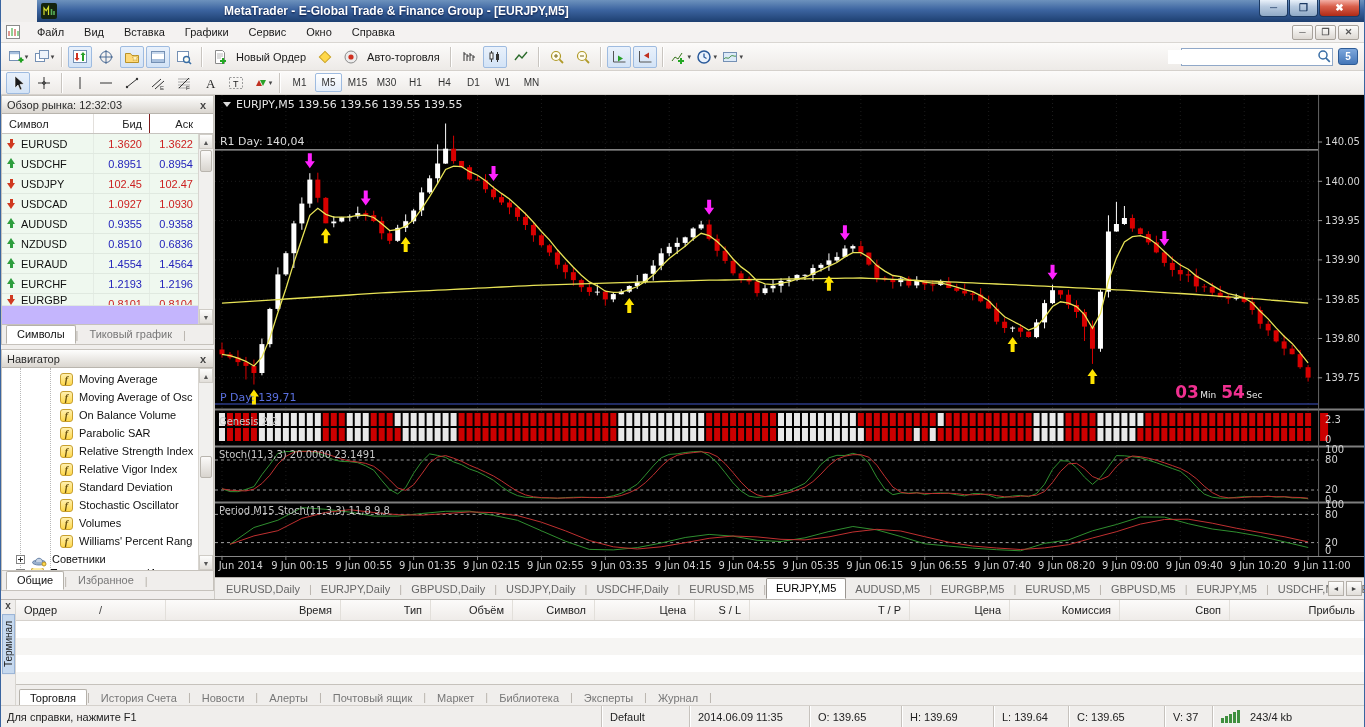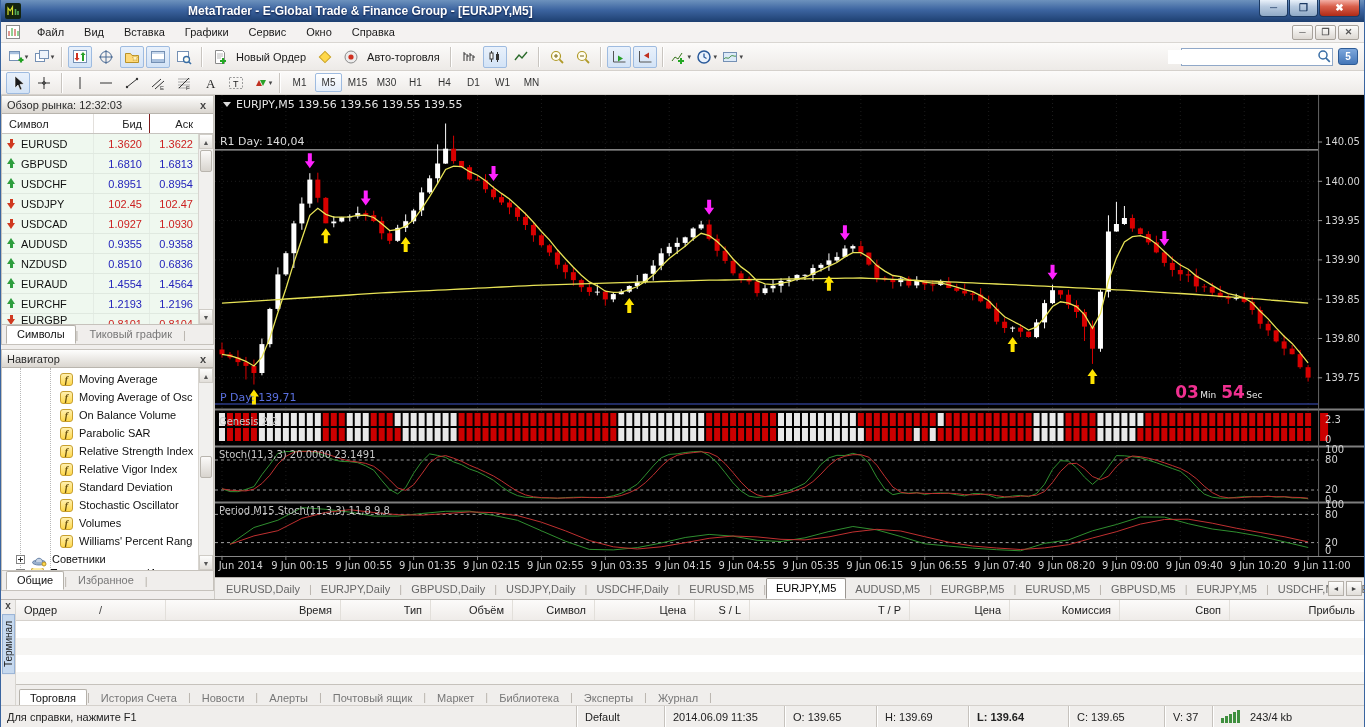--- a/index.html
+++ b/index.html
@@ -1,21 +1,21 @@
 <!DOCTYPE html>
 <html><head>
 <meta charset="utf-8">
 <style>
   * { box-sizing: border-box; margin: 0; padding: 0; }
   html,body { width:1365px; height:727px; overflow:hidden; }
   body { font-family:"Liberation Sans", sans-serif; font-size:11px; color:#222; background:#f0eeec; }
   .app { width:1365px; height:727px; display:flex; flex-direction:column; border-left:1px solid #3a65a0; border-right:1px solid #3a65a0; }
 
   
-  .titlebar { height:22px; background:linear-gradient(#6d92bd,#3c64a0 45%,#1d3f70); display:flex; align-items:center; padding:0 4px; flex:none; }
+  .titlebar { height:22px; background:linear-gradient(#6d92bd,#3c64a0 45%,#1d3f70); display:flex; align-items:center; padding:0 4px; flex:none;margin-left:36px; }
   .mt-logo { width:17px; height:17px; margin-right:6px; flex:none; }
   .title-text { color:#fff; font-size:12px; font-weight:bold; text-shadow:0 1px 2px #00113a; flex:1; padding-left:160px; }
   .win-buttons { display:flex; gap:1px; align-items:flex-start; height:100%; }
   .winbtn { width:29px; height:17px; border:1px solid #1c3a63; border-top:none; border-radius:0 0 4px 4px; background:linear-gradient(#e9f1fa,#b9cbe0 40%,#8fa9c6); color:#1c3a63; font-size:10px; line-height:15px; text-align:center; font-weight:bold; }
   .winbtn.close { width:41px; background:linear-gradient(#f3b0a6,#d9604c 40%,#b02a16); color:#fff; }
 
   
   .menubar { height:21px; background:#f4f2f1; border-bottom:1px solid #d9d6d2; display:flex; align-items:center; padding:0 2px; flex:none; }
   .mdi-icon { width:17px; height:16px; margin:0 5px 0 2px; flex:none; }
   .menu-items { display:flex; flex:1; }
@@ -458,28 +458,20 @@
           </div>
         <div class="mw-rows">
           <div id="mw-rows">
               <div class="mw-row">
                 <span class="sym">
                   <span class="dir-arrow down"></span>
                   <span>EURUSD</span>
                 </span>
                 <span class="bid red">1.3620</span>
                 <span class="ask red">1.3622</span>
-              </div>
-              <div class="mw-row">
-                <span class="sym">
-                  <span class="dir-arrow up"></span>
-                  <span>GBPUSD</span>
-                </span>
-                <span class="bid blue">1.6810</span>
-                <span class="ask blue">1.6813</span>
               </div>
               <div class="mw-row">
                 <span class="sym">
                   <span class="dir-arrow up"></span>
                   <span>USDCHF</span>
                 </span>
                 <span class="bid blue">0.8951</span>
                 <span class="ask blue">0.8954</span>
               </div>
               <div class="mw-row">
@@ -1423,21 +1415,21 @@
       </span>
       <span class="sb-seg" style="width: 120px;">
         <span>2014.06.09 11:35</span>
       </span>
       <span class="sb-seg" style="width: 92px;">
         <span>O: 139.65</span>
       </span>
       <span class="sb-seg" style="width: 92px;">
         <span>H: 139.69</span>
       </span>
-      <span class="sb-seg" style="width: 100px; font-weight: bold;">
+      <span class="sb-seg" style="width: 75px;">
         <span>L: 139.64</span>
       </span>
       <span class="sb-seg" style="width: 96px;">
         <span>C: 139.65</span>
       </span>
       <span class="sb-seg" style="width: 48px;">
         <span>V: 37</span>
       </span>
       <span class="sb-seg" style="width: 152px;">
         <span class="conn-bars">

